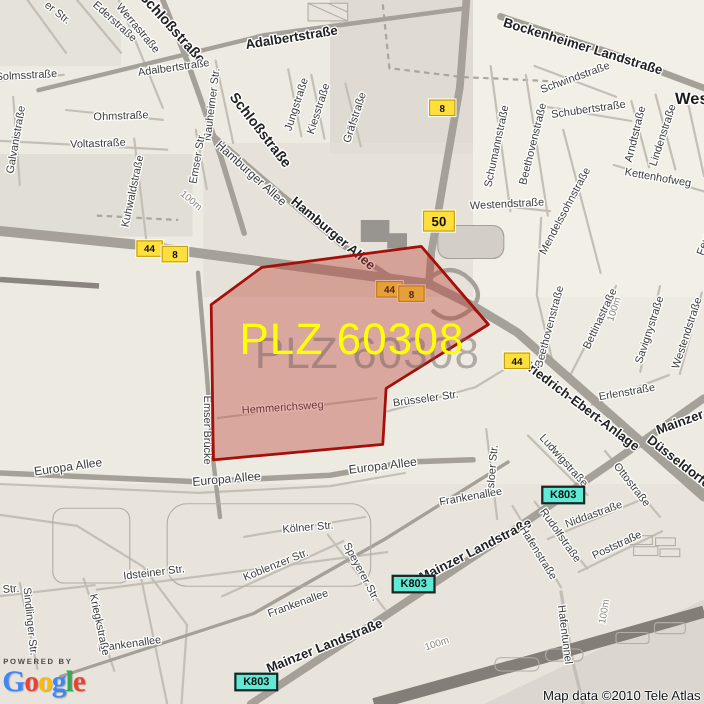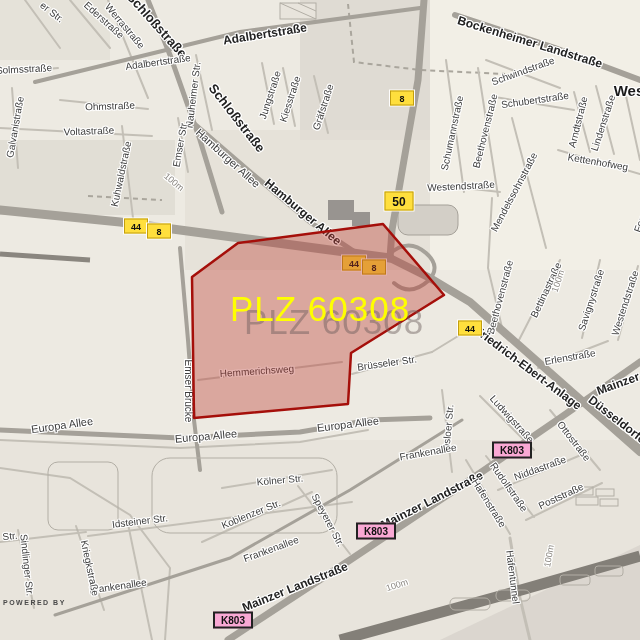--- a/index.html
+++ b/index.html
@@ -10,23 +10,23 @@
   .map-label{position:absolute;white-space:nowrap;color:#3d3d3d;
     text-shadow:-1px 0 0 #fff,1px 0 0 #fff,0 -1px 0 #fff,0 1px 0 #fff,
     -1px -1px 0 #fff,1px 1px 0 #fff,-1px 1px 0 #fff,1px -1px 0 #fff;}
   .map-label.b{font-weight:bold;color:#222;}
   .badge{position:absolute;transform:translate(-50%,-50%);display:flex;align-items:center;justify-content:center;
     font-weight:bold;color:#111;}
   .badge.motorway{background:var(--badge-yellow);border:1px solid #c29e10;box-shadow:0 0 0 1px rgba(255,255,255,.95);
     width:22px;height:13px;font-size:9px;}
   .badge.motorway-lg{background:var(--badge-yellow);border:1px solid #c29e10;box-shadow:0 0 0 1px rgba(255,255,255,.95);
     width:27px;height:17px;font-size:12px;}
-  .badge.k{background:#f9a8d4;border:2px solid #222;width:36px;height:13px;font-size:10px;letter-spacing:0;}
+  .badge.k{background:#5eead4;border:2px solid #222;width:36px;height:13px;font-size:10px;letter-spacing:0;}
   .wm{position:absolute;transform:translate(-50%,-50%);white-space:nowrap;font-weight:bold;}
-  #wm-plz{font-size:35px;font-weight:normal;color:var(--plz-color);
+  #wm-plz{font-size:40px;font-weight:normal;color:var(--plz-color);
     text-shadow:14px 13px 0 rgba(105,92,88,.45);letter-spacing:1px;}
   #wm-site{font-size:18px;color:var(--site-color);text-shadow:9px 11px 0 rgba(105,92,88,.40);}
   #wm-warn{font-size:13px;color:var(--warn-color);text-shadow:6px 7px 0 rgba(105,92,88,.30);}
   #powered{position:absolute;left:3px;top:599px;font-size:7px;font-weight:bold;letter-spacing:1.5px;color:#4a4a4a;}
   #glogo{position:absolute;left:2px;top:604px;font-family:"Liberation Serif",serif;font-weight:bold;
     font-size:27px;letter-spacing:-1px;cursor:pointer;text-shadow:1px 1px 1px rgba(0,0,0,.25);}
   #attribution{position:absolute;right:3px;bottom:1px;font-size:12px;color:#111;
     text-shadow:-1px 0 0 rgba(255,255,255,.8),1px 0 0 rgba(255,255,255,.8),0 -1px 0 rgba(255,255,255,.8),0 1px 0 rgba(255,255,255,.8);}
 </style>
 </head>
@@ -226,13 +226,15 @@
       <span class="badge motorway" style="left: 159px; top: 231px;">8</span>
       <span class="badge motorway" style="left: 402px; top: 98px;">8</span>
       <span class="badge motorway-lg" style="left: 399px; top: 201px;">50</span>
       <span class="badge motorway" style="left: 470px; top: 328px;">44</span>
       <span class="badge k" style="left: 512px; top: 450px;">K803</span>
       <span class="badge k" style="left: 376px; top: 531px;">K803</span>
       <span class="badge k" style="left: 233px; top: 620px;">K803</span>
     </div>
 
   <div id="powered">POWERED BY</div>
+  <div id="glogo"><span style="color: rgb(66, 134, 245);">G</span><span style="color: rgb(234, 67, 53);">o</span><span style="color: rgb(251, 188, 5);">o</span><span style="color: rgb(66, 134, 245);">g</span><span style="color: rgb(52, 168, 83);">l</span><span style="color: rgb(234, 67, 53);">e</span></div>
+  <div id="attribution">Map data ©2010 Tele Atlas</div>
 </div>
 
 </body></html>

